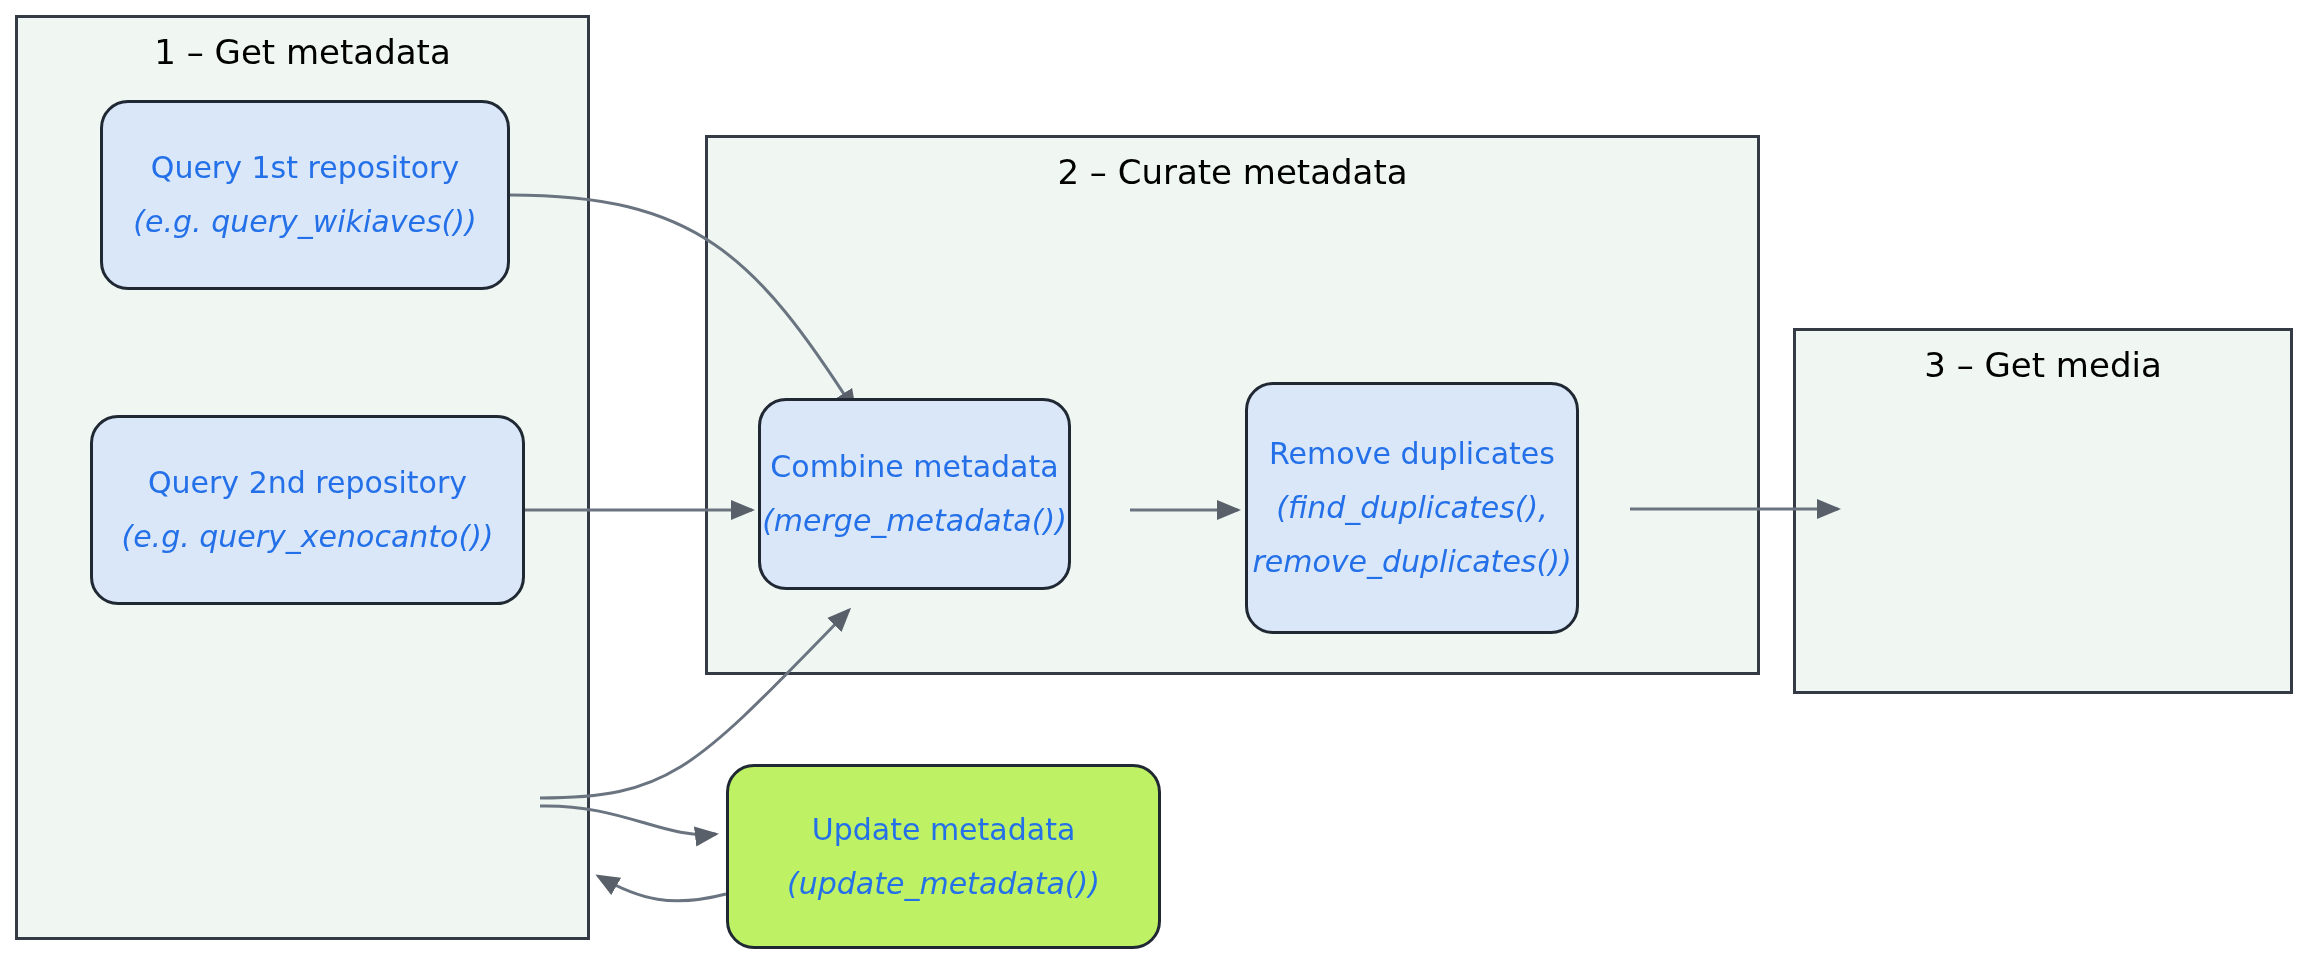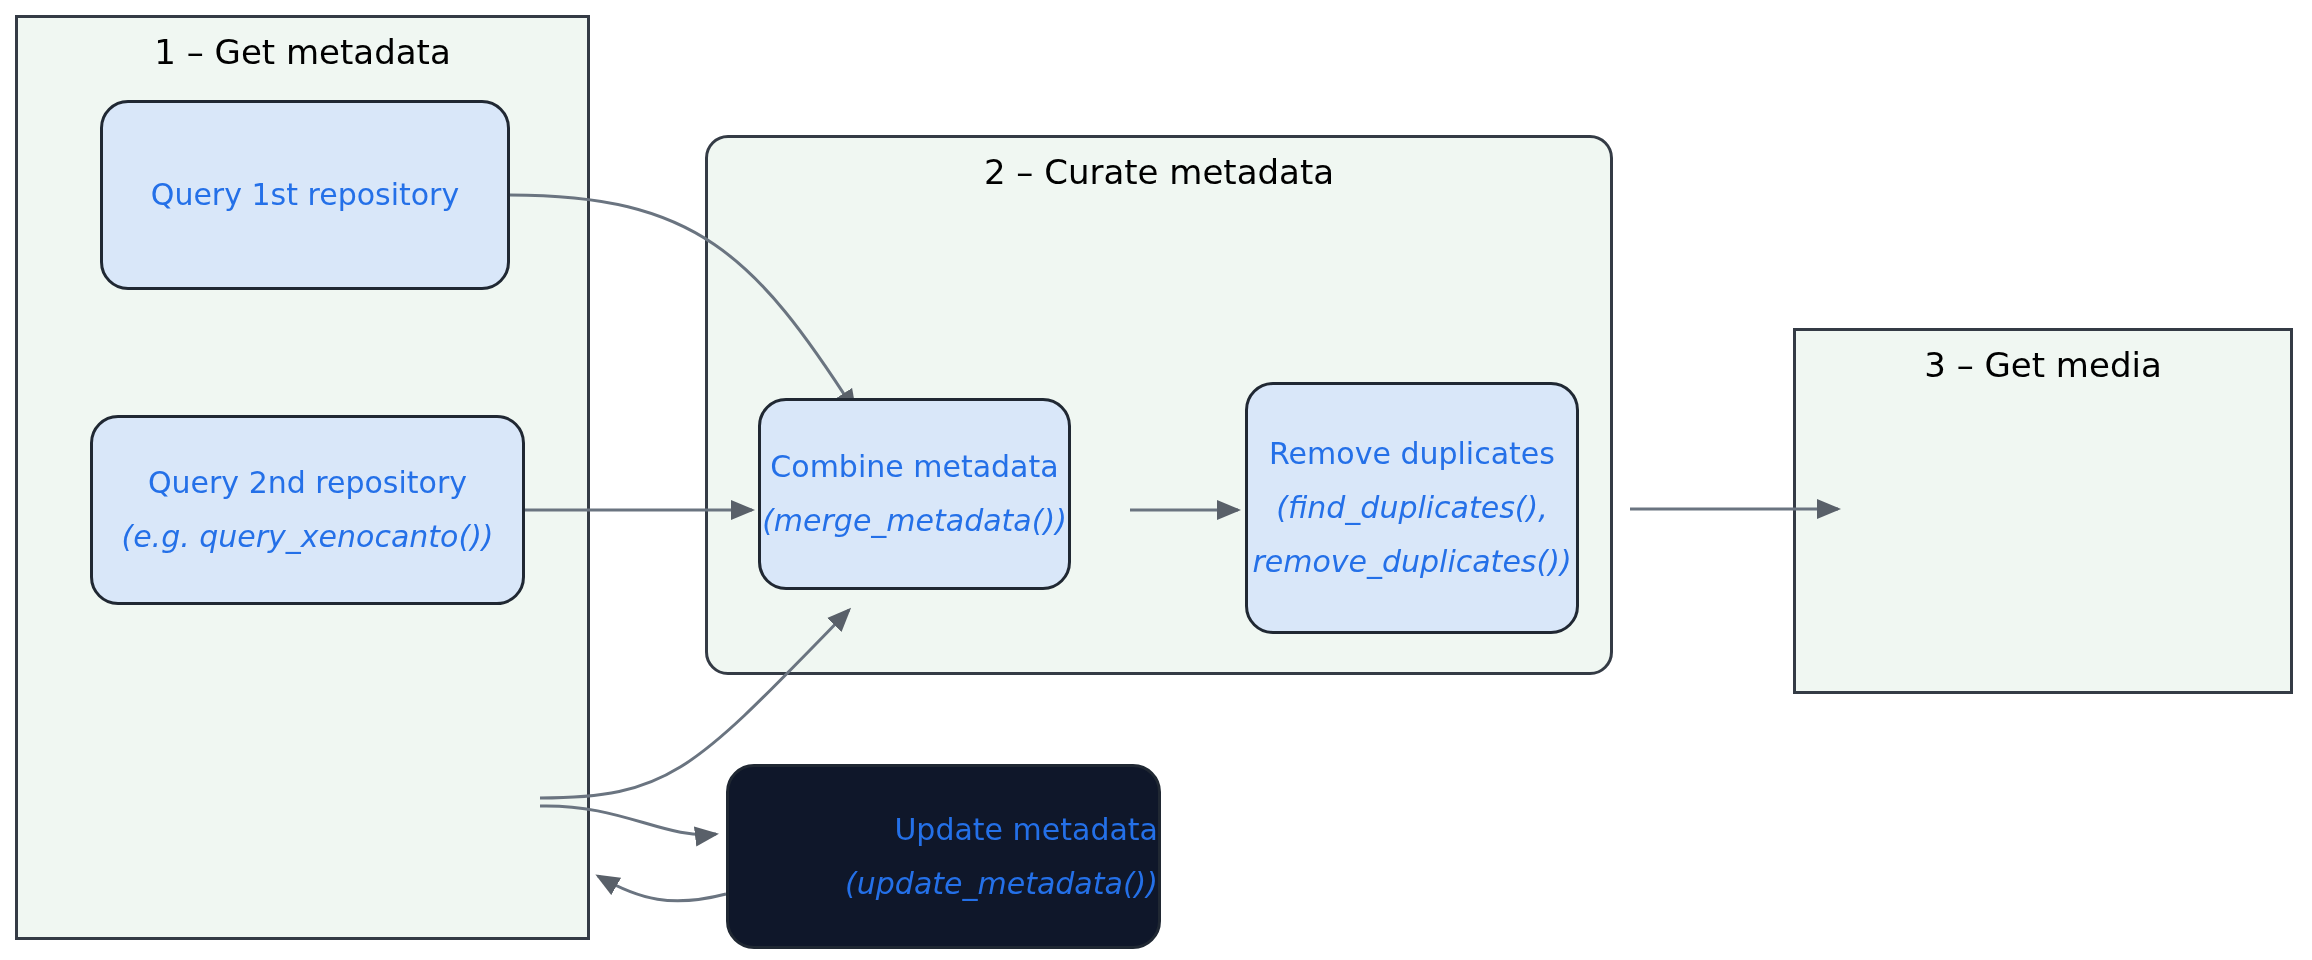--- a/index.html
+++ b/index.html
@@ -16,21 +16,21 @@
     overflow: hidden;
   }
   
   .group {
     position: absolute;
     background: #f0f7f2;
     border: 3px solid #343b45;
     box-sizing: border-box;
   }
   #g-get-metadata   { left: 15px;   top: 15px;  width: 575px; height: 925px; }
-  #g-curate         { left: 705px;  top: 135px; width: 908px; height: 540px; border-radius: 23px; }
+  #g-curate         { left: 705px;  top: 135px; width: 1055px; height: 540px; }
   #g-get-media      { left: 1793px; top: 328px; width: 500px; height: 366px; }
   .group-title {
     position: absolute;
     left: 0; right: 0;
     top: 14px;
     text-align: center;
     font-size: 34px;
     color: #000000;
     white-space: nowrap;
   }
@@ -57,21 +57,21 @@
     flex-direction: column;
     align-items: center;
     justify-content: center;
     text-align: center;
     color: #2470e8;
     font-size: 30px;
     line-height: 1.8;
     white-space: nowrap;
   }
   .node.blue  { background: #d9e7f9; }
-  .node.plain { background: #0f172a; align-items: flex-end; }
+  .node.plain { background: #bef264; }
   .node .sub, .node .it { font-style: italic; }
   #n-query1   { left: 100px;  top: 100px; width: 410px; height: 190px; }
   #n-query2   { left: 90px;   top: 415px; width: 435px; height: 190px; }
   #n-addq     { left: 74px;   top: 728px; width: 466px; height: 128px; }
   #n-combine  { left: 758px;  top: 398px; width: 313px; height: 192px; }
   #n-dedup    { left: 1245px; top: 382px; width: 334px; height: 252px; }
   #n-download { left: 1845px; top: 415px; width: 405px; height: 190px; }
   #n-update   { left: 726px;  top: 764px; width: 435px; height: 185px; }
 </style>
 </head>
@@ -99,20 +99,21 @@
     <path class="edge" d="M 525 510 L 752 510" marker-end="url(#arrow)"></path>
     <path class="edge" d="M 1130 510 L 1238 510" marker-end="url(#arrow)"></path>
     <path class="edge" d="M 1630 509 L 1838 509" marker-end="url(#arrow)"></path>
     <path class="edge" d="M 540 798 C 672 798, 695 768, 849 610" marker-end="url(#arrow)"></path>
     <path class="edge" d="M 540 806 C 622 804, 665 840, 716 834" marker-end="url(#arrow)"></path>
     <path class="edge" d="M 726 894 C 672 908, 640 900, 598 876" marker-end="url(#arrow)"></path>
   </svg>
 
   <div class="node blue" id="n-query1">
     <div>Query 1st repository</div>
+    <div class="sub">(e.g. query_wikiaves())</div>
   </div>
 
   <div class="node blue" id="n-query2">
     <div>Query 2nd repository</div>
     <div class="sub">(e.g. query_xenocanto())</div>
   </div>
 
 
   <div class="node blue" id="n-combine">
     <div>Combine metadata</div>

